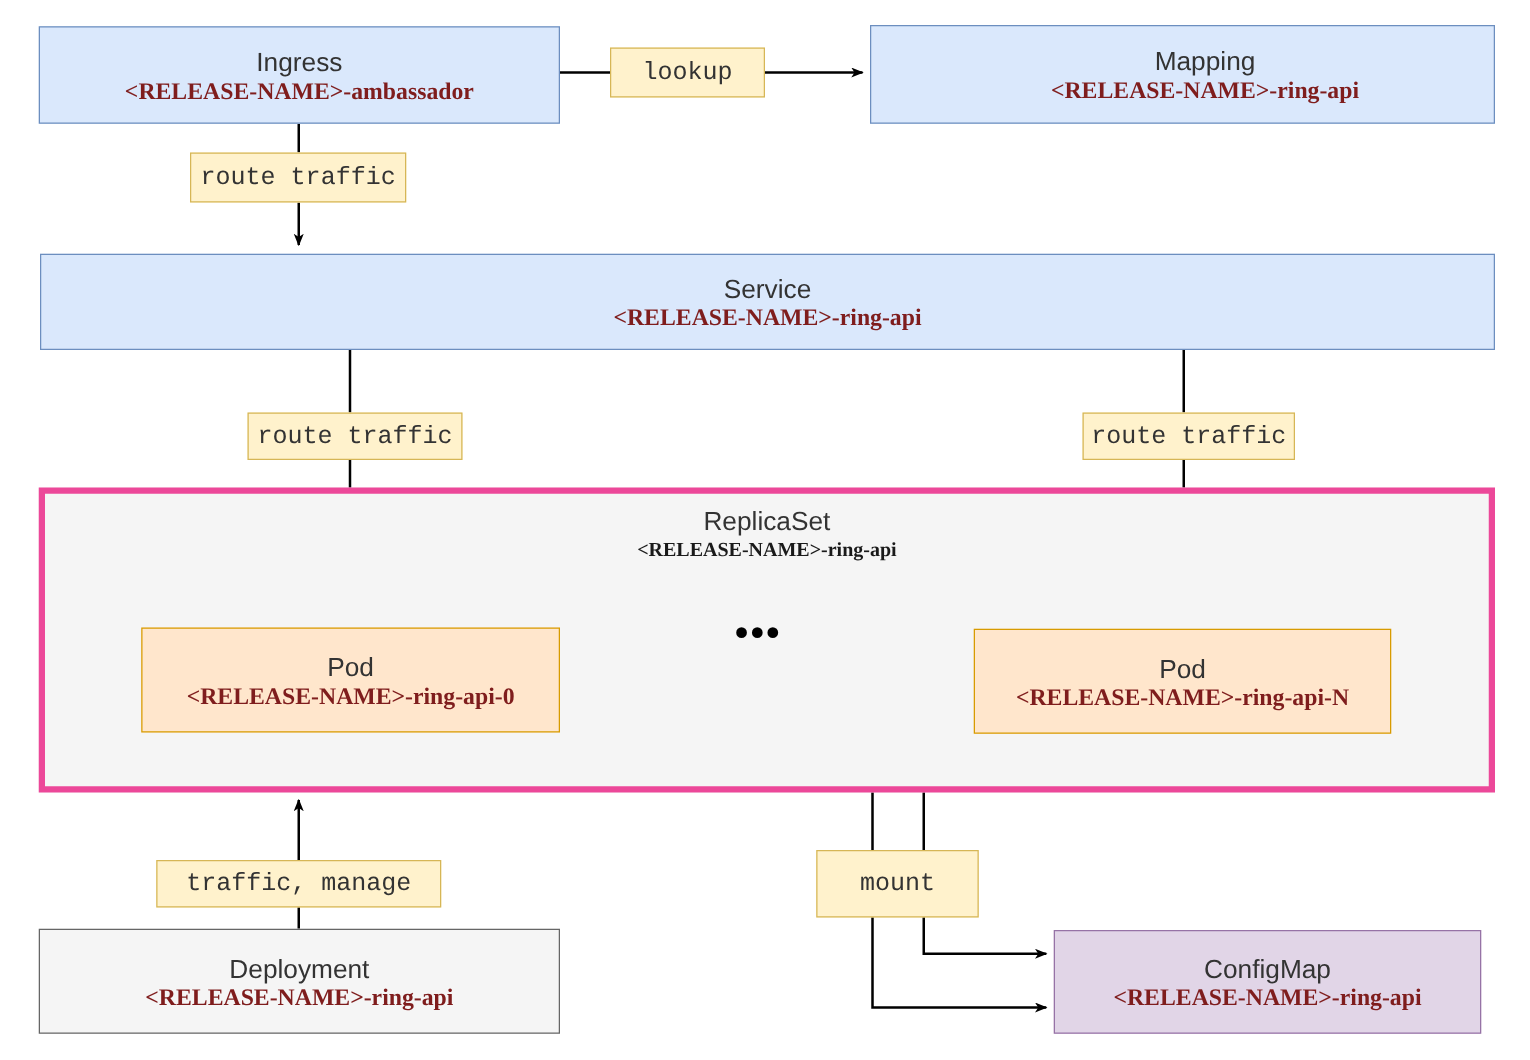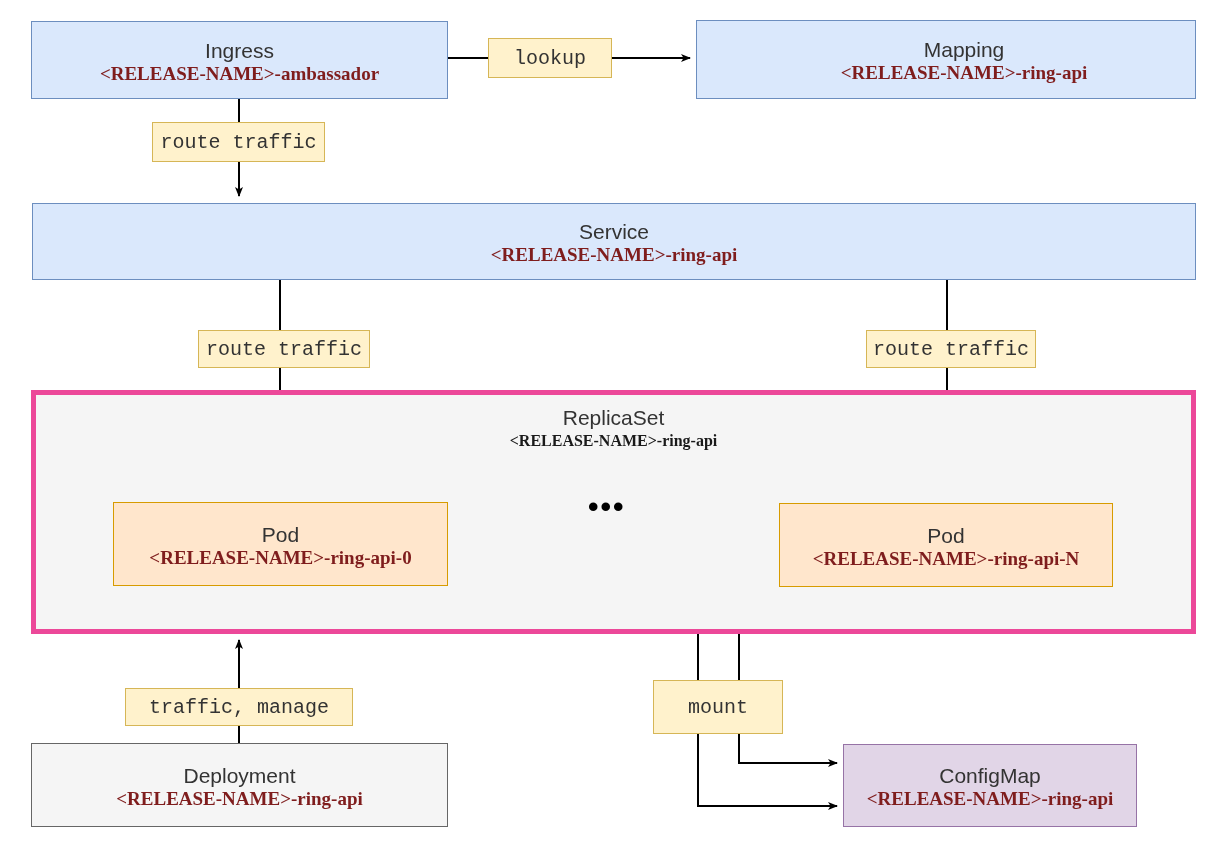--- a/index.html
+++ b/index.html
@@ -202,21 +202,21 @@
   <div class="node orange" style="left:779px; top:493px; width:334px; height:84px;">
     <div class="title">Pod</div>
     <div class="subtitle">&lt;RELEASE-NAME&gt;-ring-api-N</div>
   </div>
 
   <div class="node grey" style="left:31px; top:743px; width:417px; height:84px;">
     <div class="title">Deployment</div>
     <div class="subtitle">&lt;RELEASE-NAME&gt;-ring-api</div>
   </div>
 
-  <div class="node purple" style="left:843px; top:744px; width:294px; height:83px;">
+  <div class="node purple" style="left:843px; top:744px; width:342px; height:83px;">
     <div class="title">ConfigMap</div>
     <div class="subtitle">&lt;RELEASE-NAME&gt;-ring-api</div>
   </div>
 
   <div class="edge-label" style="left:488px; top:38px; width:124px; height:40px;">lookup</div>
 
   <div class="edge-label" style="left:152px; top:122px; width:173px; height:40px;">route traffic</div>
 
   <div class="edge-label" style="left:198px; top:330px; width:172px; height:38px;">route traffic</div>
 

